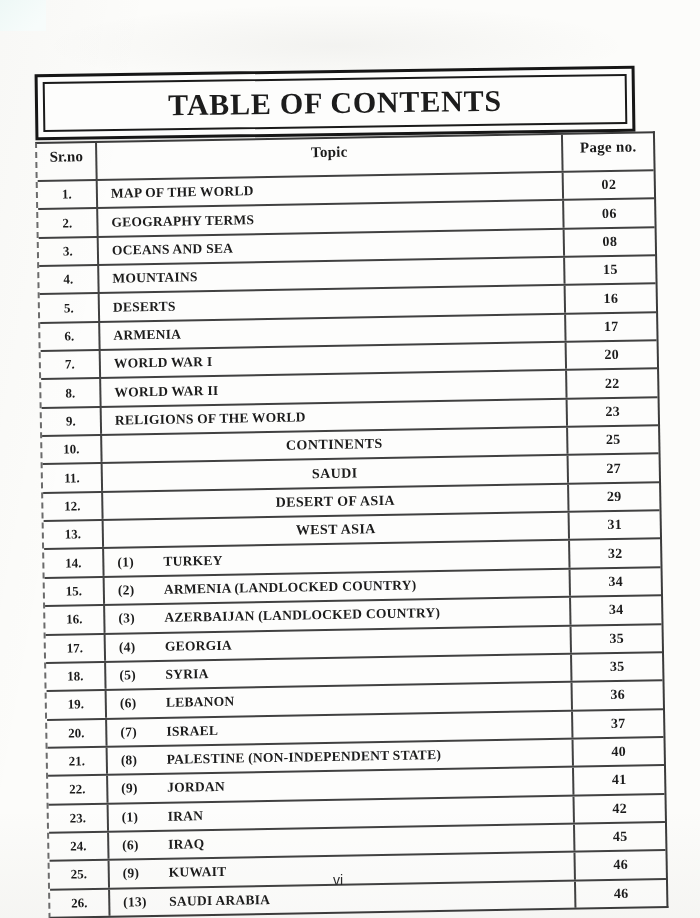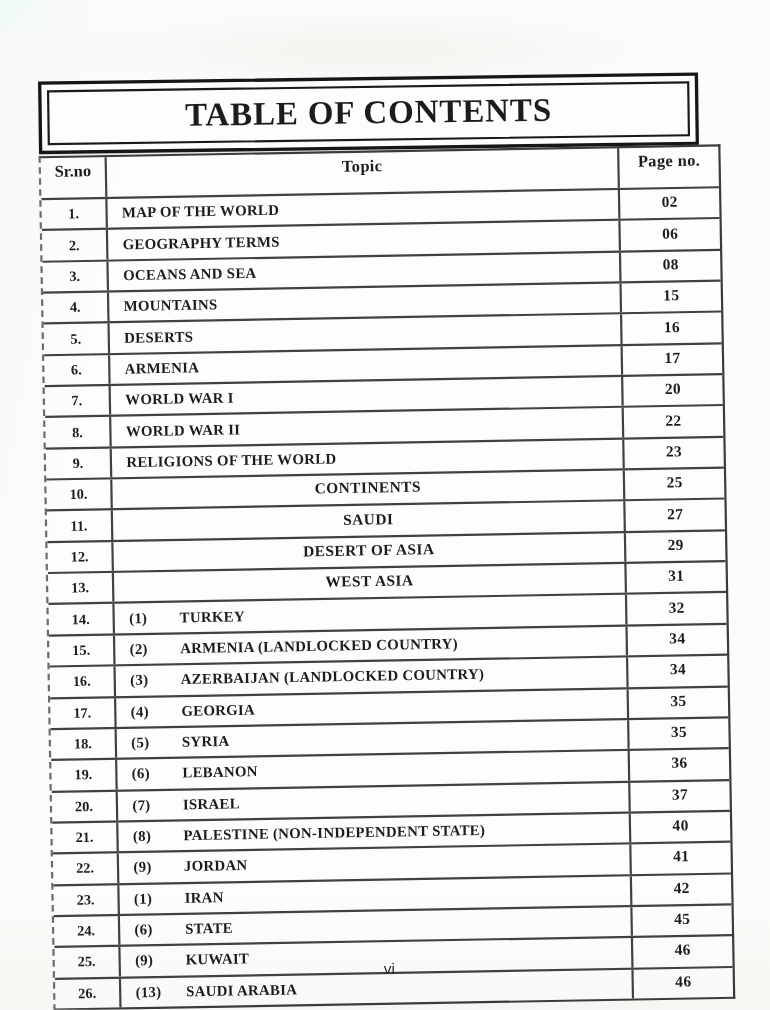--- a/index.html
+++ b/index.html
@@ -90,21 +90,21 @@
   }
   .toc-row.center .cell-topic {
     justify-content: center;
     padding-left: 0;
     font-size: 14px;
     letter-spacing: 0.4px;
   }
   .subnum { flex: 0 0 46px; width: 46px; }
   
   .footer-page-number {
-    position: absolute; top: 872px; left: 16px;
+    position: absolute; top: 872px; left: 0;
     width: 676px;
     text-align: center;
     font-family: "Liberation Sans", "DejaVu Sans", sans-serif;
     font-size: 14px;
     color: #2b2b2b;
   }
 </style>
 </head>
 <body>
 
@@ -329,21 +329,21 @@
       <span class="subnum">(1)</span>
       <span class="topic-label">IRAN</span>
     </div>
     <div class="cell cell-page">42</div>
   </div>
 
   <div class="toc-row">
     <div class="cell cell-sr">24.</div>
     <div class="cell cell-topic">
       <span class="subnum">(6)</span>
-      <span class="topic-label">STATE</span>
+      <span class="topic-label">IRAQ</span>
     </div>
     <div class="cell cell-page">45</div>
   </div>
 
   <div class="toc-row">
     <div class="cell cell-sr">25.</div>
     <div class="cell cell-topic">
       <span class="subnum">(9)</span>
       <span class="topic-label">KUWAIT</span>
     </div>

